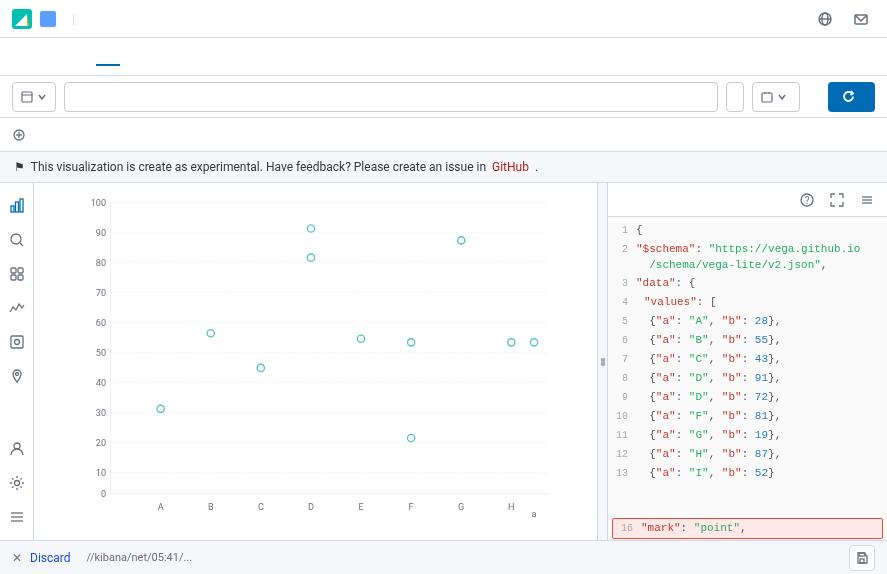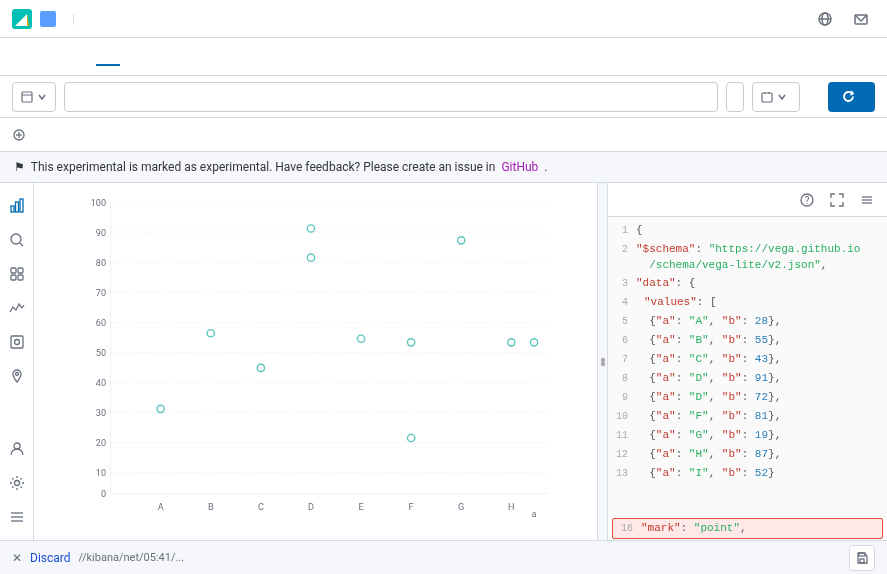--- a/index.html
+++ b/index.html
@@ -27,21 +27,21 @@
     .time-filter { display: flex; align-items: center; gap: 4px; border: 1px solid #c9cbcd; border-radius: 4px; padding: 4px 8px; height: 30px; cursor: pointer; font-size: 12px; color: #343741; }
     .show-dates-btn { font-size: 12px; color: #006bb4; cursor: pointer; padding: 4px 6px; }
     .refresh-btn { display: flex; align-items: center; gap: 6px; background: #006bb4; color: #fff; border: none; border-radius: 4px; padding: 6px 14px; font-size: 13px; font-weight: 500; cursor: pointer; height: 30px; }
 
     
     .filter-bar { display: flex; align-items: center; height: 34px; padding: 0 12px; gap: 8px; border-bottom: 1px solid #d3dae6; background: #fff; }
     .add-filter-btn { display: flex; align-items: center; gap: 4px; color: #006bb4; font-size: 12px; cursor: pointer; }
 
     
     .banner { display: flex; align-items: center; gap: 6px; padding: 8px 14px; background: #f5f7fa; border-bottom: 1px solid #d3dae6; font-size: 12px; color: #343741; }
-    .banner-link { color: #a21caf; cursor: pointer; }
+    .banner-link { color: #b91c1c; cursor: pointer; }
 
     
     .chart-area { flex: 1; padding: 10px; position: relative; overflow: hidden; }
 
     
     .editor-panel { width: 280px; border-left: 1px solid #d3dae6; display: flex; flex-direction: column; }
     .editor-toolbar { display: flex; align-items: center; justify-content: flex-end; height: 34px; border-bottom: 1px solid #d3dae6; padding: 0 8px; gap: 6px; }
     .editor-icon-btn { width: 24px; height: 24px; display: flex; align-items: center; justify-content: center; cursor: pointer; color: #69707d; border-radius: 3px; }
     .editor-code { background: #fafafa; flex: 1; overflow-y: auto; font-family: 'Monaco', 'Courier New', monospace; font-size: 11px; padding: 4px 0; }
     .code-line { display: flex; align-items: flex-start; padding: 1px 0; line-height: 16px; min-height: 16px; }
@@ -53,21 +53,21 @@
     .code-num { color: #2980b9; }
     .code-punct { color: #555; }
 
     
     .collapse-handle { width: 10px; background: #f5f7fa; border-left: 1px solid #d3dae6; display: flex; align-items: center; justify-content: center; cursor: pointer; color: #aaa; font-size: 10px; }
 
     
     .bottom-bar { height: 34px; border-top: 1px solid #d3dae6; background: #f5f7fa; display: flex; align-items: center; padding: 0 12px; gap: 8px; }
     .discard-btn { display: flex; align-items: center; gap: 4px; color: #1d4ed8; font-size: 12px; cursor: pointer; }
     .discard-x { color: #69707d; }
-    .save-draft-info { flex: 1; font-size: 11px; color: #69707d; }
+    .save-draft-info { flex: 1; font-size: 11px; color: #69707d; margin-left: 8px; }
     .save-icon-btn { width: 26px; height: 26px; display: flex; align-items: center; justify-content: center; border: 1px solid #d3dae6; border-radius: 4px; cursor: pointer; color: #69707d; background: #fff; }
 
     
     .sidebar { width: 34px; border-right: 1px solid #d3dae6; display: flex; flex-direction: column; align-items: center; padding: 8px 0; gap: 4px; background: #fff; }
     .sidebar-item { width: 30px; height: 30px; display: flex; align-items: center; justify-content: center; cursor: pointer; color: #69707d; border-radius: 4px; font-size: 14px; }
     .sidebar-spacer { flex: 1; }
 
     
     svg.chart { width: 100%; height: 100%; }
     .axis-label { font-size: 10px; fill: #69707d; }
@@ -157,21 +157,21 @@
         <line x1="4" y1="7" x2="10" y2="7"></line>
         <line x1="7" y1="4" x2="7" y2="10"></line>
       </svg>
     <div class="add-filter-btn">
       <span></span>
     </div>
   </div>
 
   <div class="banner">
     <span>⚑</span>
-    <span>This experimental is marked as experimental. Have feedback? Please create an issue in </span>
+    <span>This visualization is create as experimental. Have feedback? Please create an issue in </span>
     <a class="banner-link">GitHub</a>
     <span>.</span>
   </div>
     <div style="display: flex; flex: 1 1 0%; overflow: hidden; height: calc(354px);">
 
     <div class="sidebar">
       <div class="sidebar-item">
         <svg width="16" height="16" viewBox="0 0 16 16" fill="none" stroke="#006bb4" stroke-width="1.3">
             <rect x="2" y="8" width="3" height="6"></rect>
             <rect x="6.5" y="4" width="3" height="10"></rect>

